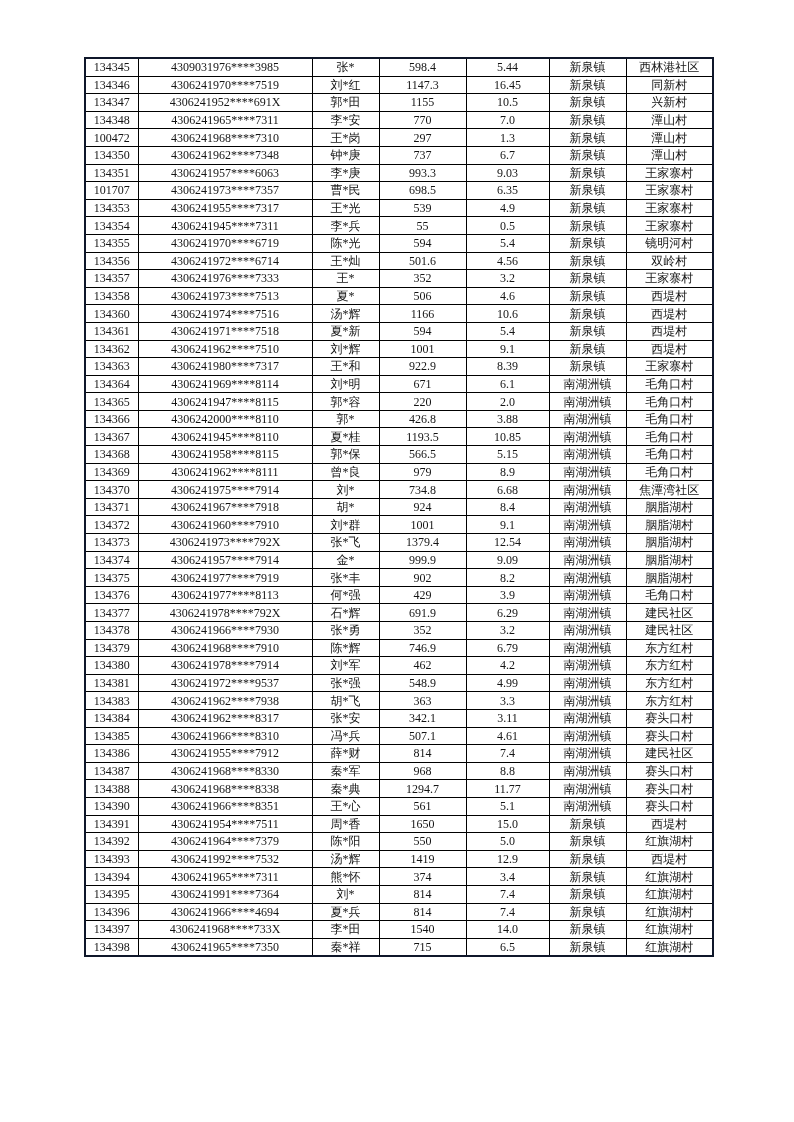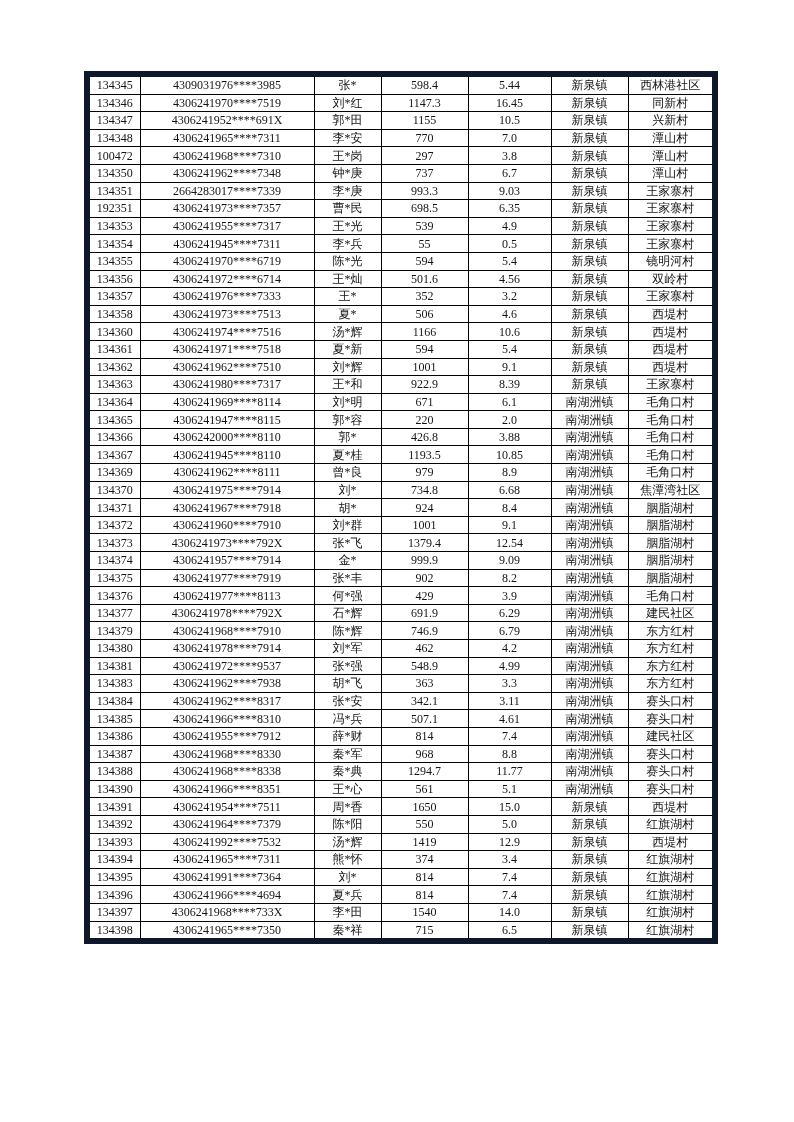--- a/index.html
+++ b/index.html
@@ -12,25 +12,25 @@
     width: 794px;
     height: 1122px;
     background: #ffffff;
     overflow: hidden;
     font-family: "Liberation Serif", "DejaVu Serif", serif;
     color: #141414;
   }
   table.data-table {
     position: absolute;
     left: 84px;
-    top: 71px;
+    top: 57px;
     width: 628px;
     border-collapse: collapse;
     table-layout: fixed;
-    border: 6px solid #0f172a;
+    border: 2px solid #0f172a;
   }
   table.data-table td {
     border: 1.5px solid #000;
     height: 16.6px;
     padding: 0 1px;
     text-align: center;
     vertical-align: middle;
     font-size: 12px;
     line-height: 1;
     white-space: nowrap;
@@ -86,44 +86,44 @@
           <td>770</td>
           <td>7.0</td>
           <td>新泉镇</td>
           <td>潭山村</td>
         </tr>
         <tr>
           <td>100472</td>
           <td>4306241968****7310</td>
           <td>王*岗</td>
           <td>297</td>
-          <td>3.8</td>
+          <td>1.3</td>
           <td>新泉镇</td>
           <td>潭山村</td>
         </tr>
         <tr>
           <td>134350</td>
           <td>4306241962****7348</td>
           <td>钟*庚</td>
           <td>737</td>
           <td>6.7</td>
           <td>新泉镇</td>
           <td>潭山村</td>
         </tr>
         <tr>
           <td>134351</td>
-          <td>2664283017****7339</td>
+          <td>4306241957****6063</td>
           <td>李*庚</td>
           <td>993.3</td>
           <td>9.03</td>
           <td>新泉镇</td>
           <td>王家寨村</td>
         </tr>
         <tr>
-          <td>192351</td>
+          <td>101707</td>
           <td>4306241973****7357</td>
           <td>曹*民</td>
           <td>698.5</td>
           <td>6.35</td>
           <td>新泉镇</td>
           <td>王家寨村</td>
         </tr>
         <tr>
           <td>134353</td>
           <td>4306241955****7317</td>
@@ -244,20 +244,29 @@
         <tr>
           <td>134367</td>
           <td>4306241945****8110</td>
           <td>夏*桂</td>
           <td>1193.5</td>
           <td>10.85</td>
           <td>南湖洲镇</td>
           <td>毛角口村</td>
         </tr>
         <tr>
+          <td>134368</td>
+          <td>4306241958****8115</td>
+          <td>郭*保</td>
+          <td>566.5</td>
+          <td>5.15</td>
+          <td>南湖洲镇</td>
+          <td>毛角口村</td>
+        </tr>
+        <tr>
           <td>134369</td>
           <td>4306241962****8111</td>
           <td>曾*良</td>
           <td>979</td>
           <td>8.9</td>
           <td>南湖洲镇</td>
           <td>毛角口村</td>
         </tr>
         <tr>
           <td>134370</td>
@@ -325,20 +334,29 @@
         <tr>
           <td>134377</td>
           <td>4306241978****792X</td>
           <td>石*辉</td>
           <td>691.9</td>
           <td>6.29</td>
           <td>南湖洲镇</td>
           <td>建民社区</td>
         </tr>
         <tr>
+          <td>134378</td>
+          <td>4306241966****7930</td>
+          <td>张*勇</td>
+          <td>352</td>
+          <td>3.2</td>
+          <td>南湖洲镇</td>
+          <td>建民社区</td>
+        </tr>
+        <tr>
           <td>134379</td>
           <td>4306241968****7910</td>
           <td>陈*辉</td>
           <td>746.9</td>
           <td>6.79</td>
           <td>南湖洲镇</td>
           <td>东方红村</td>
         </tr>
         <tr>
           <td>134380</td>

